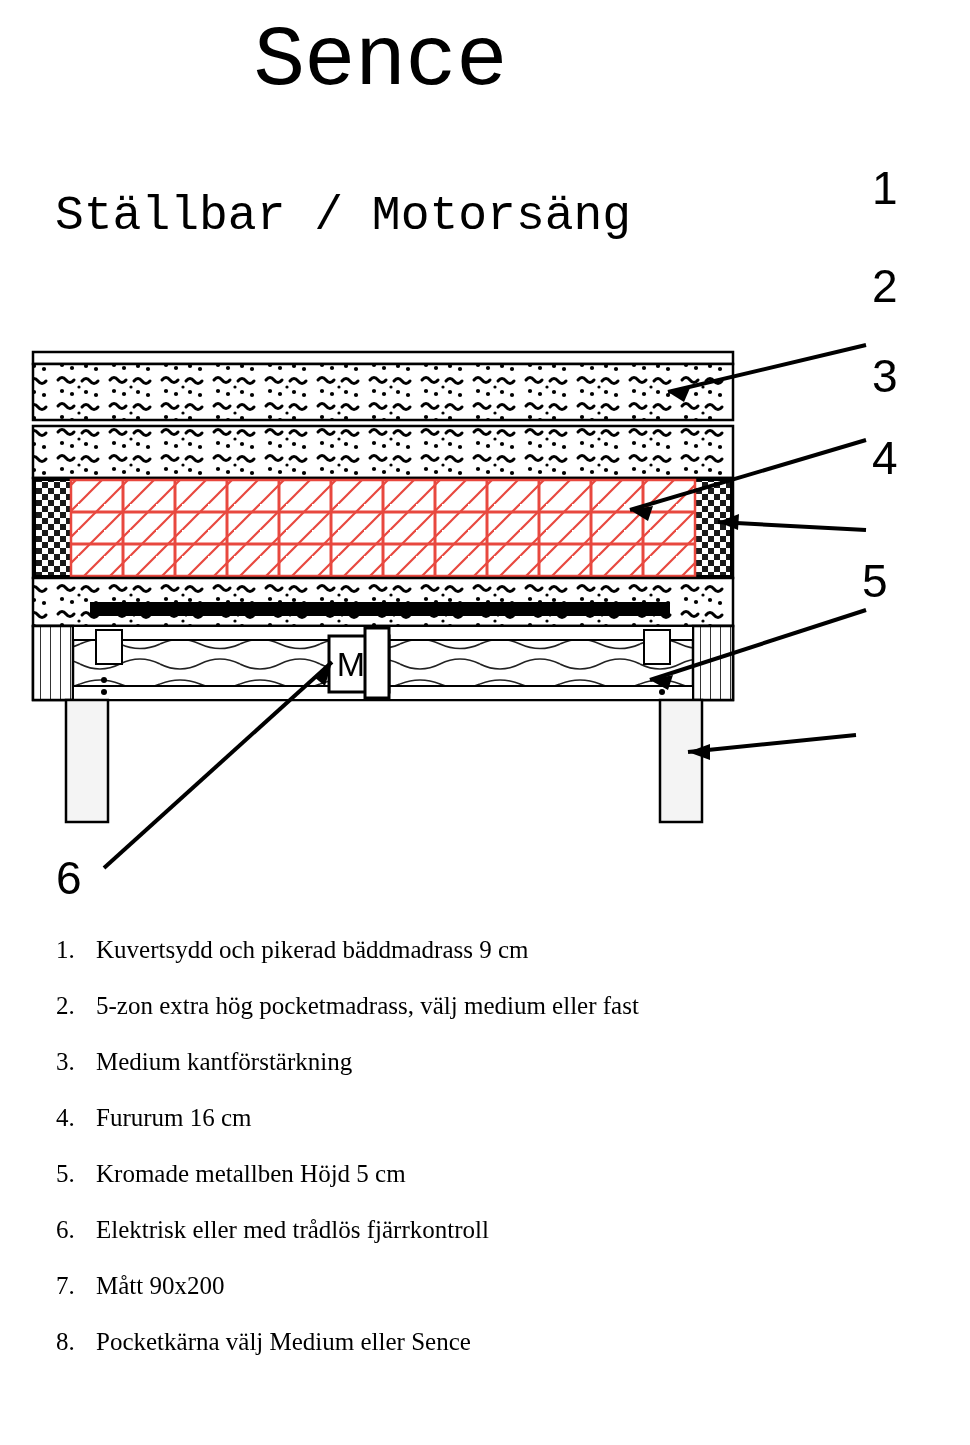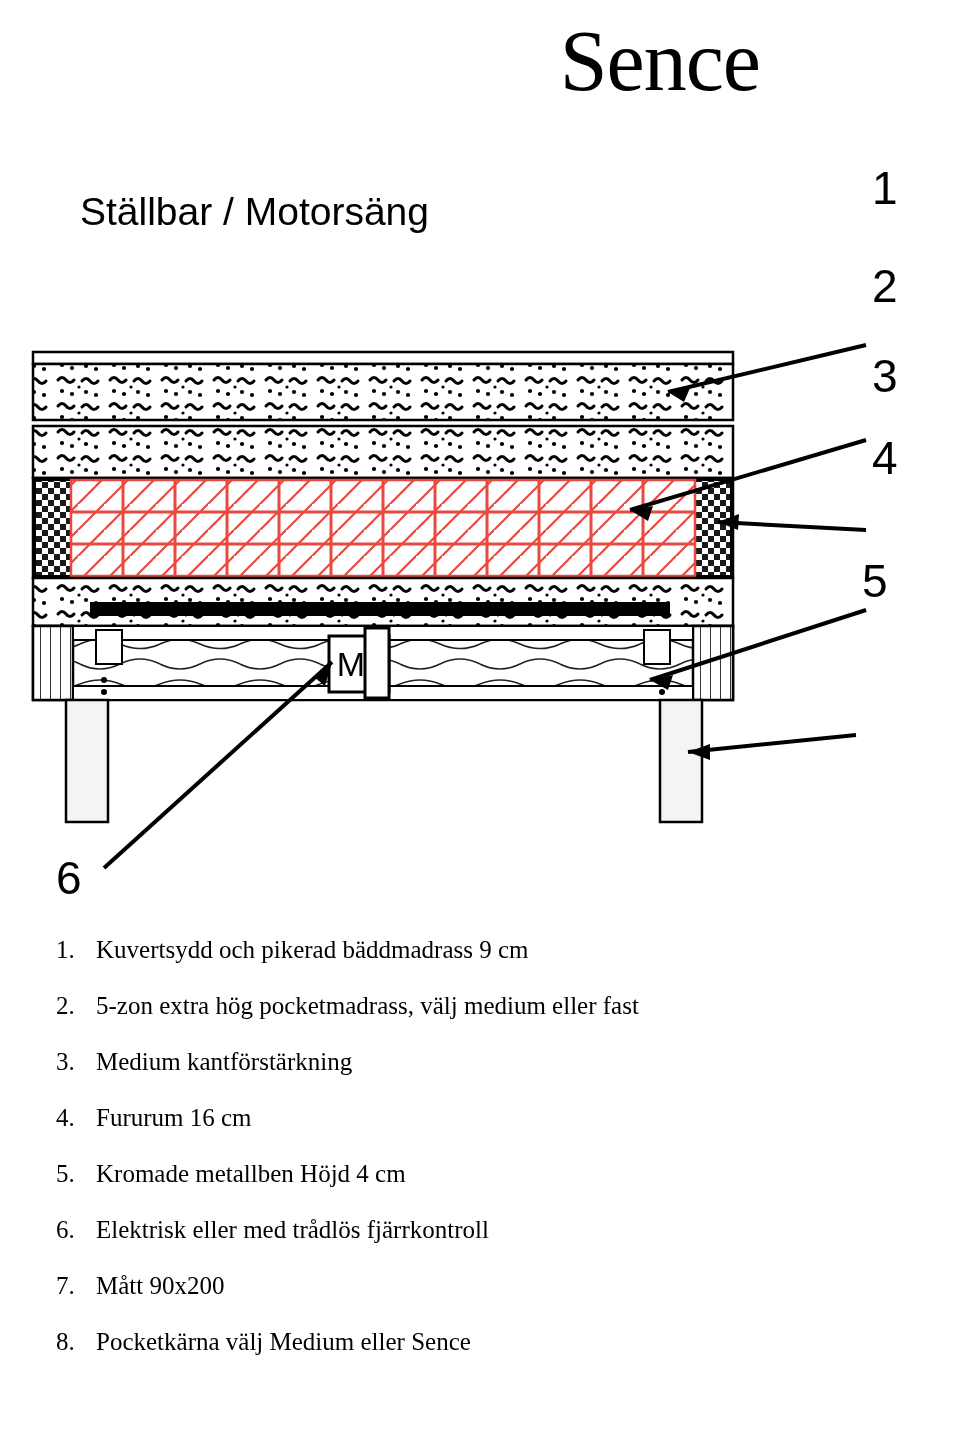--- a/index.html
+++ b/index.html
@@ -18,36 +18,35 @@
   .page {
     position: relative;
     width: 970px;
     height: 1445px;
   }
   #brand-title {
     position: absolute;
     left: 0;
     top: 18px;
     width: 760px;
-    text-align: right;
-    font-family: Liberation Serif, serif;
+    text-align: center;
+    font-family: Liberation Mono, monospace;
     font-size: 86px;
     line-height: 1.0;
     font-weight: 400;
     letter-spacing: -1px;
   }
   #subtitle {
     position: absolute;
     left: 55px;
     top: 192px;
-    font-family: Liberation Sans, sans-serif;
-    font-size: 39px;
+    font-family: Liberation Mono, monospace;
+    font-size: 48px;
     line-height: 1.0;
     font-weight: 400;
-    margin-left: 25px;
   }
   #diagram-area {
     position: absolute;
     left: 0;
     top: 140px;
     width: 970px;
     height: 780px;
   }
   .callout-num {
     position: absolute;
@@ -250,21 +249,21 @@
     <div class="spec-row">
       <span class="spec-num">3.</span>
       <span class="spec-text">Medium kantförstärkning</span>
     </div>
     <div class="spec-row">
       <span class="spec-num">4.</span>
       <span class="spec-text">Fururum 16 cm</span>
     </div>
     <div class="spec-row">
       <span class="spec-num">5.</span>
-      <span class="spec-text">Kromade metallben Höjd 4 cm</span>
+      <span class="spec-text">Kromade metallben Höjd 5 cm</span>
     </div>
     <div class="spec-row">
       <span class="spec-num">6.</span>
       <span class="spec-text">Elektrisk eller med trådlös fjärrkontroll</span>
     </div>
     <div class="spec-row">
       <span class="spec-num">7.</span>
       <span class="spec-text">Mått 90x200</span>
     </div>
     <div class="spec-row">

